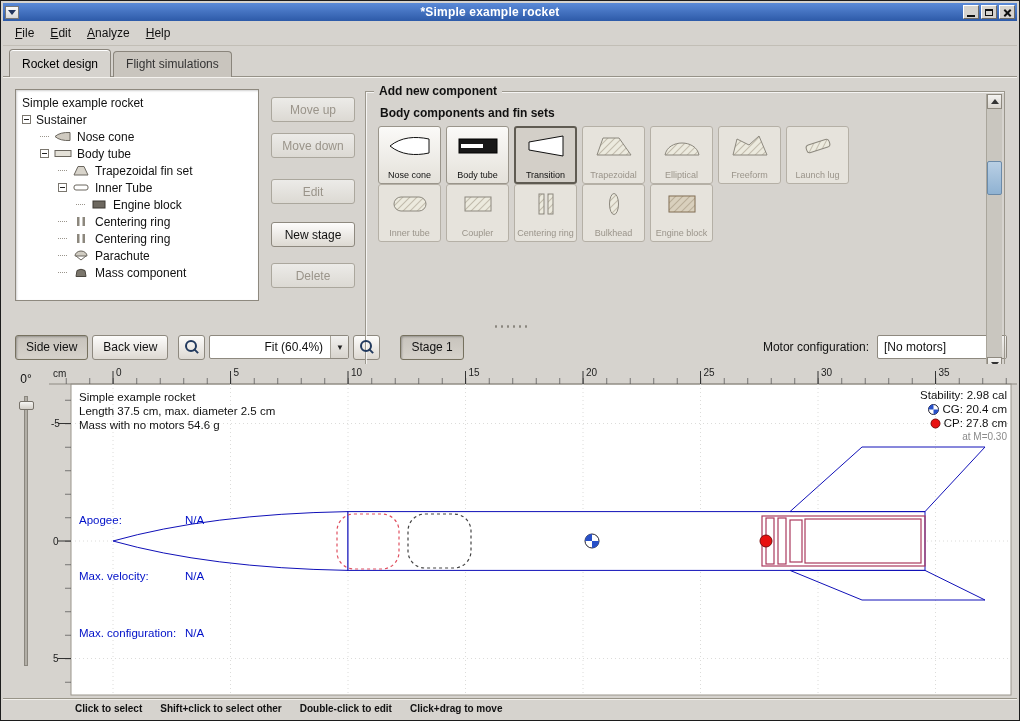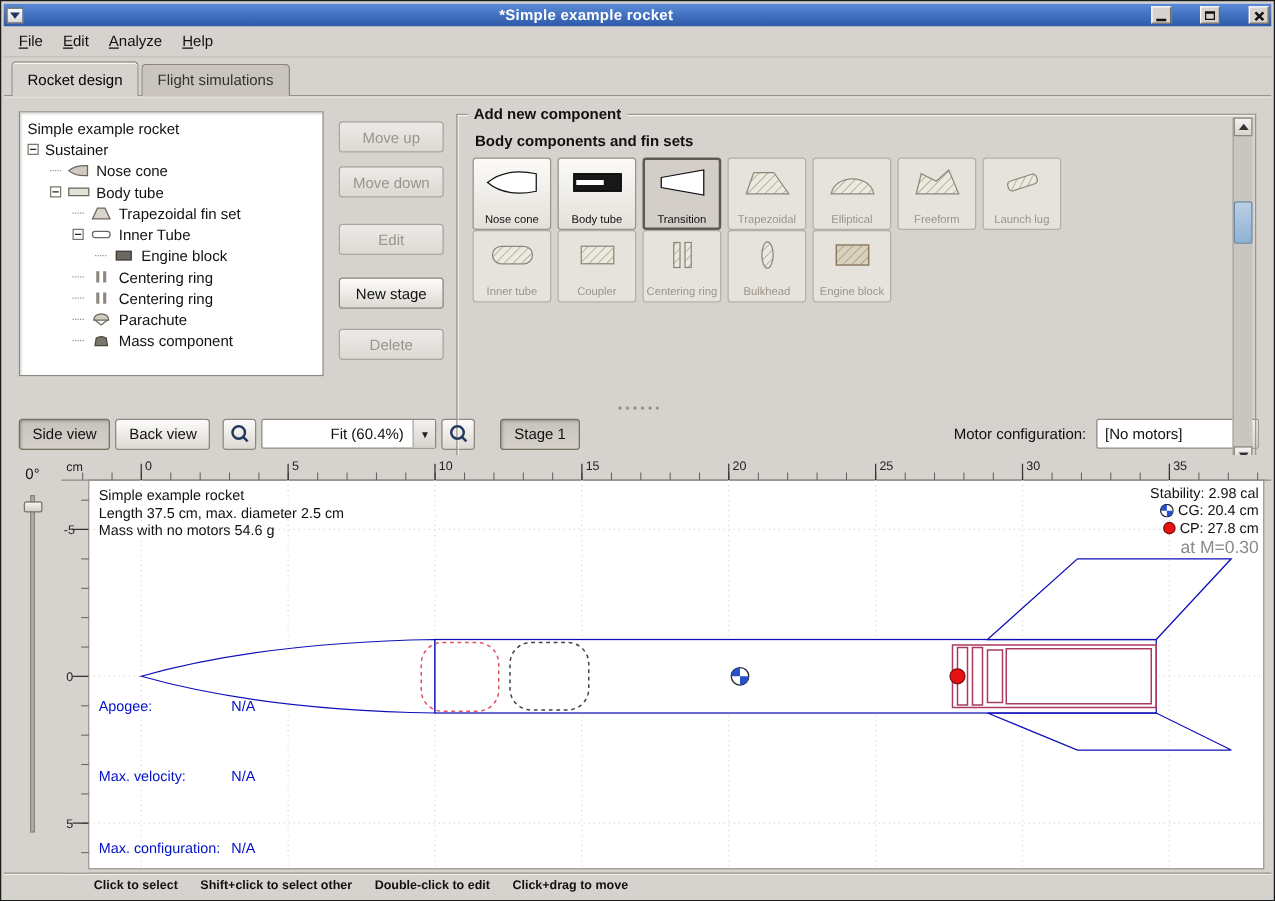--- a/index.html
+++ b/index.html
@@ -14,21 +14,21 @@
     position:relative; width:1020px; height:721px;
     background: var(--window-bg, #d6d3ce);
     border:1px solid #1c1c1c;
     padding:2px;
     display:flex; flex-direction:column;
   }
   
   .titlebar {
     height:18px; flex:none;
     background: linear-gradient(to bottom, var(--titlebar-top,#5a8ad8), var(--titlebar-bottom,#2d5aa8));
-    display:flex; align-items:center; padding:0 2px;gap:21px;
+    display:flex; align-items:center; padding:0 2px;
   }
   .title-icon {
     width:14px; height:13px; background:linear-gradient(#fcfcfc,#d8d8d8);
     border:1px solid #777; display:flex; align-items:center; justify-content:center; flex:none;
   }
   .title-icon i { width:0; height:0; border-left:4px solid transparent; border-right:4px solid transparent; border-top:5px solid #23365e; }
   .title-text { flex:1; text-align:center; color:#fff; font-weight:bold; font-size:12px; letter-spacing:.2px; }
   .win-btn {
     width:16px; height:14px; margin-left:2px; flex:none;
     background:#d6d3ce; border:1px solid; border-color:#fff #6e6a64 #6e6a64 #fff;
@@ -124,26 +124,26 @@
   .slider-thumb { position:absolute; left:-6px; top:4px; width:15px; height:9px; background:linear-gradient(#f6f5f3,#d3cfc8); border:1px solid #77726a; border-radius:2px; }
   .plot-area { position:relative; width:968px; }
   .plot-svg text { font-family:"Liberation Sans",sans-serif; font-size:10px; fill:#222; }
   .rk-fill { fill:#fff; stroke:var(--accent-blue,#1010b8); stroke-width:1; }
   .rk-line { fill:none; stroke:var(--accent-blue,#1010b8); stroke-width:1; }
   .rk-mag { fill:none; stroke:var(--motor-magenta,#aa3a5e); stroke-width:1.2; }
   .rk-dash-red { fill:none; stroke:#e05060; stroke-width:1.2; stroke-dasharray:3,3; }
   .rk-dash-blk { fill:none; stroke:#444; stroke-width:1.2; stroke-dasharray:3,3; }
   .info-block { position:absolute; left:30px; top:26px; font-size:11.5px; line-height:14px; }
   .stab-block { position:absolute; right:10px; top:24px; text-align:right; font-size:11.5px; line-height:14px; }
-  .stab-block .mach { color:#8a8a8a; font-size:14px; }
+  .stab-block .mach { color:#8a8a8a; font-size:10px; }
   .stab-block svg { vertical-align:-2px; margin-right:3px; }
   .flight-block { position:absolute; left:30px; bottom:12px; color:var(--flight-blue,#0010c8); font-size:11.5px; line-height:13.5px; }
   .flight-block .fl { display:inline-block; width:106px;margin-top:43px; }
   
-  .statusbar { height:20px; flex:none; border-top:1px solid #989488; box-shadow:inset 0 1px 0 #f2f0ec; display:flex; align-items:center; gap:18px; padding-left:72px; font-size:10px; font-weight:bold; }
+  .statusbar { height:20px; flex:none; border-top:1px solid #989488; box-shadow:inset 0 1px 0 #f2f0ec; display:flex; align-items:center; gap:18px; padding-left:72px; font-size:10px; font-weight:bold;margin-top:46px; }
 </style>
 </head>
 <body>
 
 <svg width="0" height="0" style="position:absolute">
   <defs>
     <pattern id="hatchp" patternUnits="userSpaceOnUse" width="5" height="5" patternTransform="rotate(45)">
       <rect width="5" height="5" fill="#eceade"></rect>
       <line x1="0" y1="0" x2="0" y2="5" stroke="#b4ad9d" stroke-width="1.5"></line>
     </pattern>

